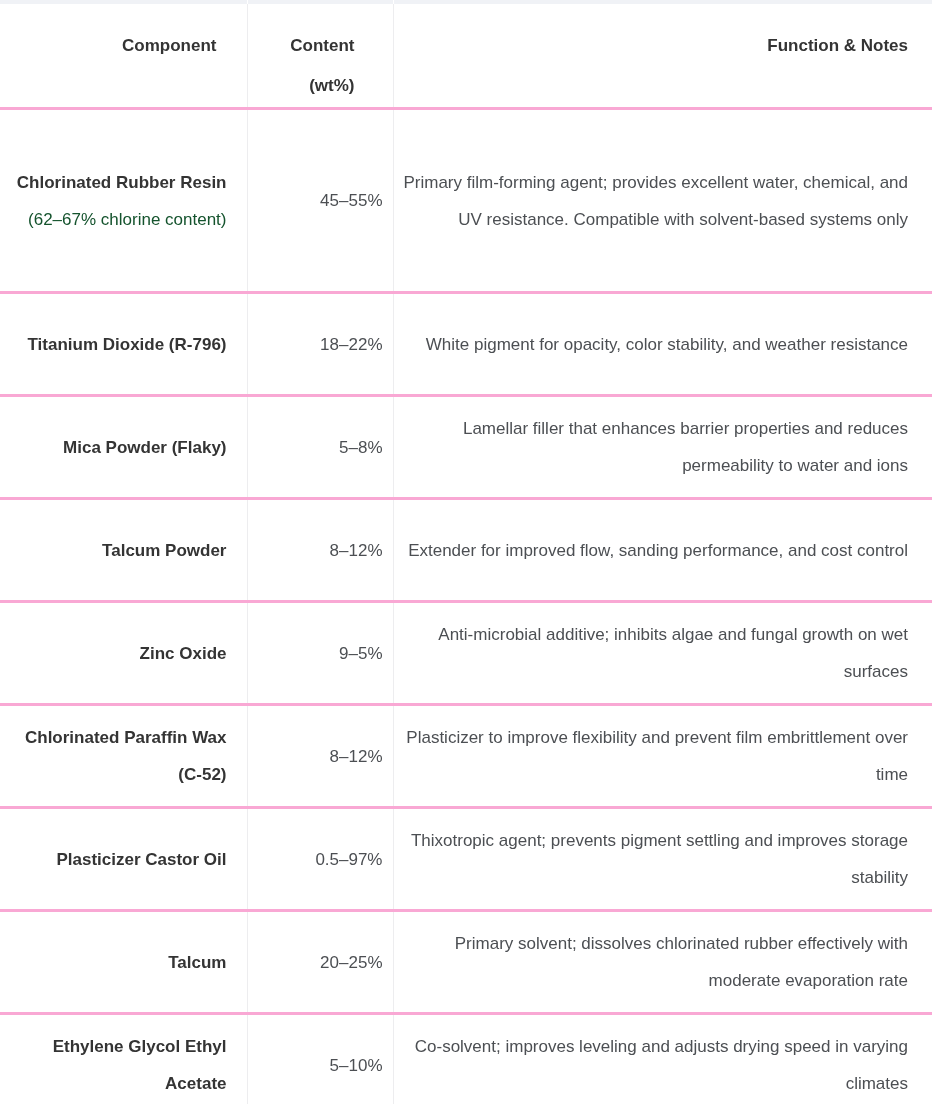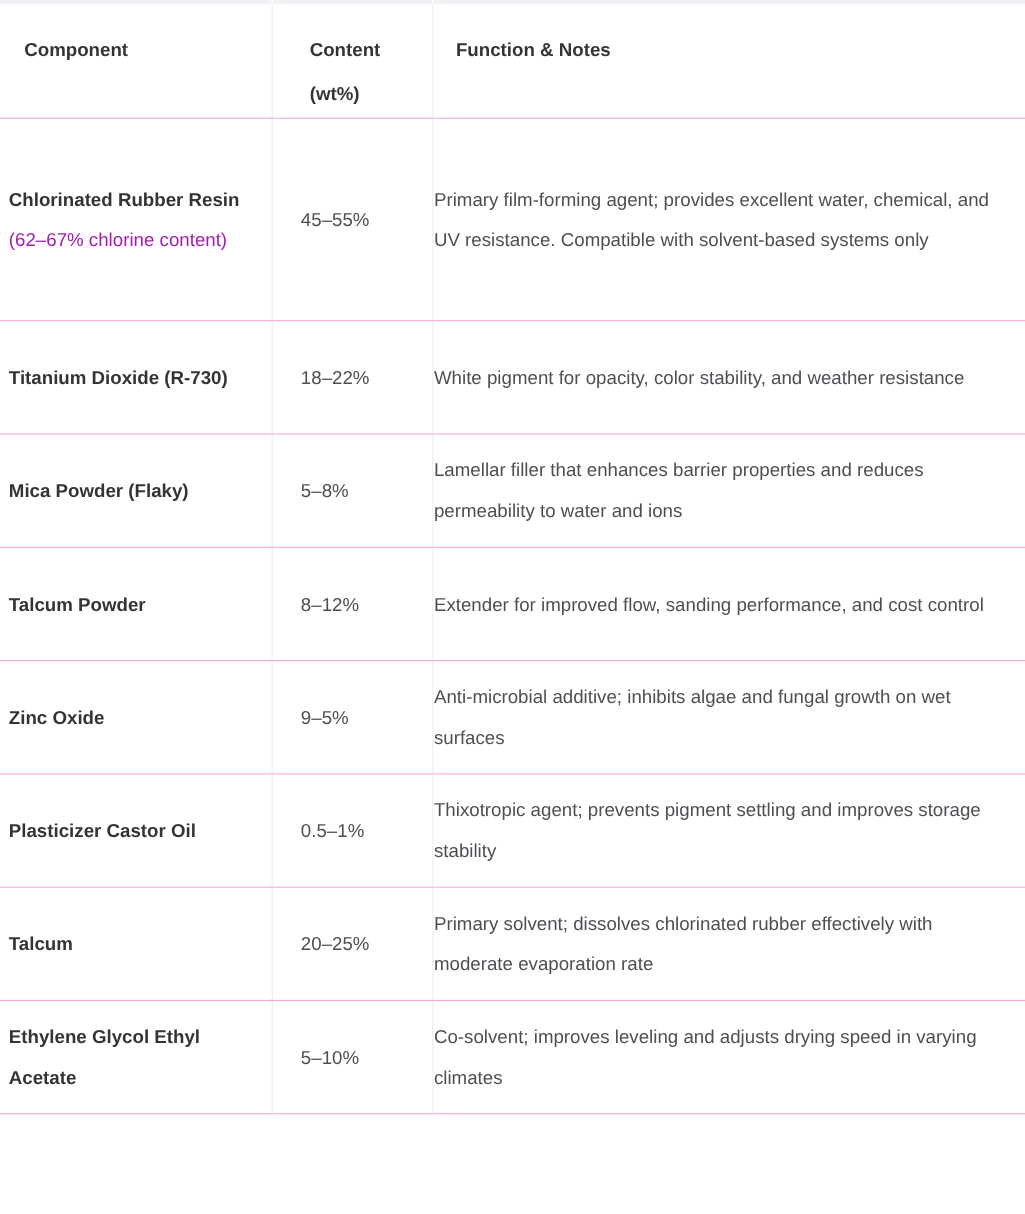--- a/index.html
+++ b/index.html
@@ -29,24 +29,24 @@
     table-layout: fixed;
     width: 932px;
     font-size: 17px;
     color: #4c4f53;
   }
   col.c1 { width: 247px; }
   col.c2 { width: 146px; }
   col.c3 { width: 539px; }
 
   th, td {
-    border-bottom: 1px solid #f9a8d4;
+    border-bottom: 3px solid #f9a8d4;
     line-height: 37px;
     font-weight: normal;
-    text-align: left;
+    text-align: right;
     box-sizing: border-box;
   }
   th.b-r, td.b-r { border-right: 1px solid #ededef; }
 
   
   tr.head th {
     vertical-align: top;
     height: 95px;
     padding-top: 22px;
     line-height: 40px;
@@ -56,21 +56,21 @@
   th.h-comp { padding-left: 22px; padding-right: 30px; }
   th.h-cont { padding-left: 34px; padding-right: 38px; }
   th.h-func { padding-left: 21px; padding-right: 24px; border-radius: 17px; }
 
   
   tr.row td { vertical-align: middle; height: 103px; }
   tr.row.tall td { height: 184px; }
 
   td.c-comp { padding-left: 8px; padding-right: 20px; color: #343434; }
   td.c-comp .comp-name { display: block; font-weight: bold; }
-  td.c-comp .comp-note { display: block; font-weight: normal; color: #a21caf; }
+  td.c-comp .comp-note { display: block; font-weight: normal; color: #14532d; }
   td.c-cont { padding-left: 26px; padding-right: 10px; margin-left: 26px; }
   td.c-func { padding-right: 24px; }
 </style>
 </head>
 <body>
 
 <div class="top-strip">
   <div class="seg seg1"></div>
   <div class="gap"></div>
   <div class="seg seg2"></div>
@@ -96,21 +96,21 @@
     <td class="c-comp b-r">
       <span class="comp-name">Chlorinated Rubber Resin</span>
       <span class="comp-note">(62–67% chlorine content)</span>
     </td>
     <td class="c-cont b-r">45–55%</td>
     <td class="c-func">Primary film-forming agent; provides excellent water, chemical, and UV resistance. Compatible with solvent-based systems only</td>
   </tr>
 
   <tr class="row">
     <td class="c-comp b-r">
-      <span class="comp-name">Titanium Dioxide (R-730)</span>
+      <span class="comp-name">Titanium Dioxide (R-796)</span>
       <span class="comp-note"></span>
     </td>
     <td class="c-cont b-r">18–22%</td>
     <td class="c-func">White pigment for opacity, color stability, and weather resistance</td>
   </tr>
 
   <tr class="row">
     <td class="c-comp b-r">
       <span class="comp-name">Mica Powder (Flaky)</span>
       <span class="comp-note"></span>
@@ -130,27 +130,35 @@
 
   <tr class="row">
     <td class="c-comp b-r">
       <span class="comp-name">Zinc Oxide</span>
       <span class="comp-note"></span>
     </td>
     <td class="c-cont b-r">9–5%</td>
     <td class="c-func">Anti-microbial additive; inhibits algae and fungal growth on wet surfaces</td>
   </tr>
 
+  <tr class="row">
+    <td class="c-comp b-r">
+      <span class="comp-name">Chlorinated Paraffin Wax (C-52)</span>
+      <span class="comp-note"></span>
+    </td>
+    <td class="c-cont b-r">8–12%</td>
+    <td class="c-func">Plasticizer to improve flexibility and prevent film embrittlement over time</td>
+  </tr>
 
   <tr class="row">
     <td class="c-comp b-r">
       <span class="comp-name">Plasticizer Castor Oil</span>
       <span class="comp-note"></span>
     </td>
-    <td class="c-cont b-r">0.5–1%</td>
+    <td class="c-cont b-r">0.5–97%</td>
     <td class="c-func">Thixotropic agent; prevents pigment settling and improves storage stability</td>
   </tr>
 
   <tr class="row">
     <td class="c-comp b-r">
       <span class="comp-name">Talcum</span>
       <span class="comp-note"></span>
     </td>
     <td class="c-cont b-r">20–25%</td>
     <td class="c-func">Primary solvent; dissolves chlorinated rubber effectively with moderate evaporation rate</td>

